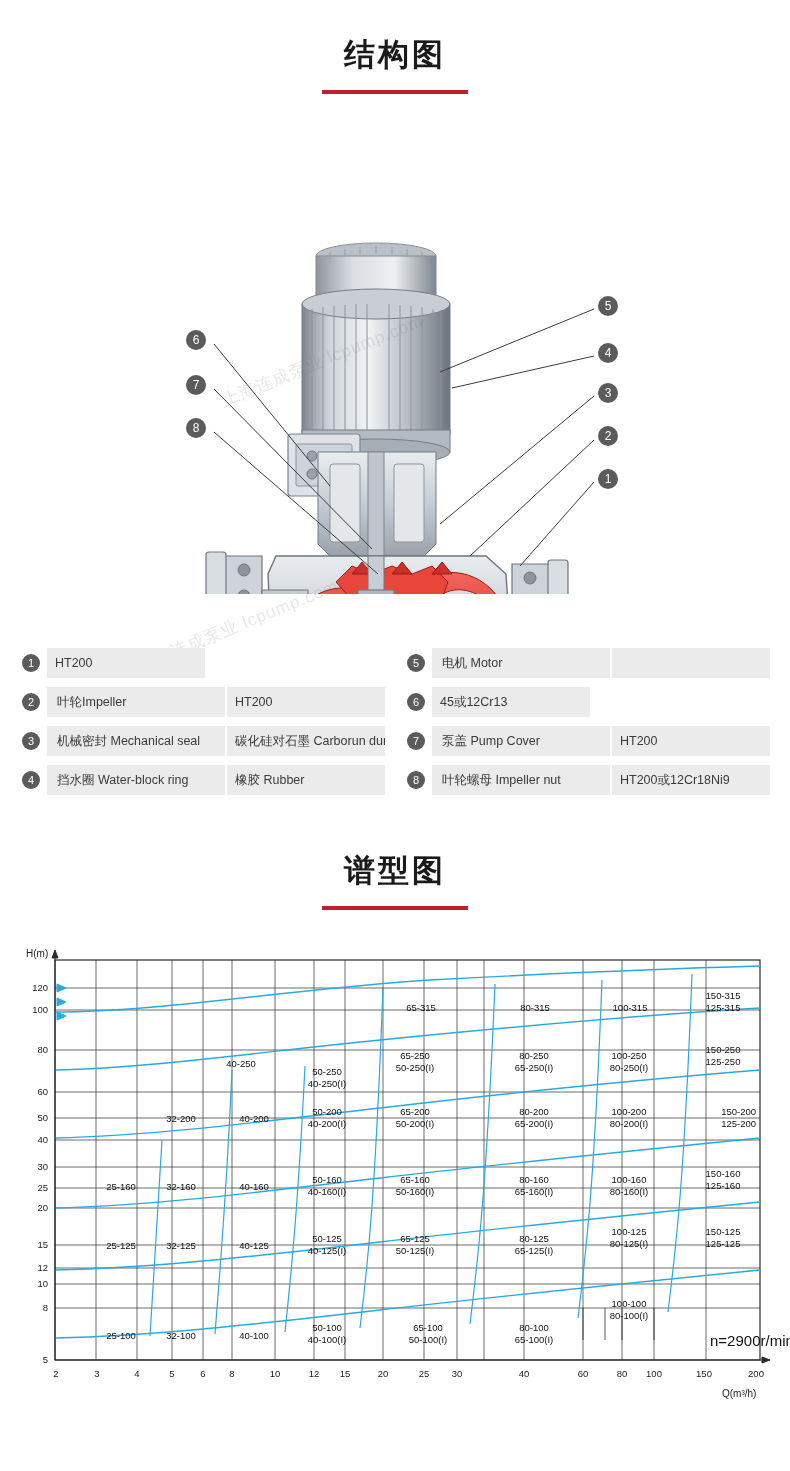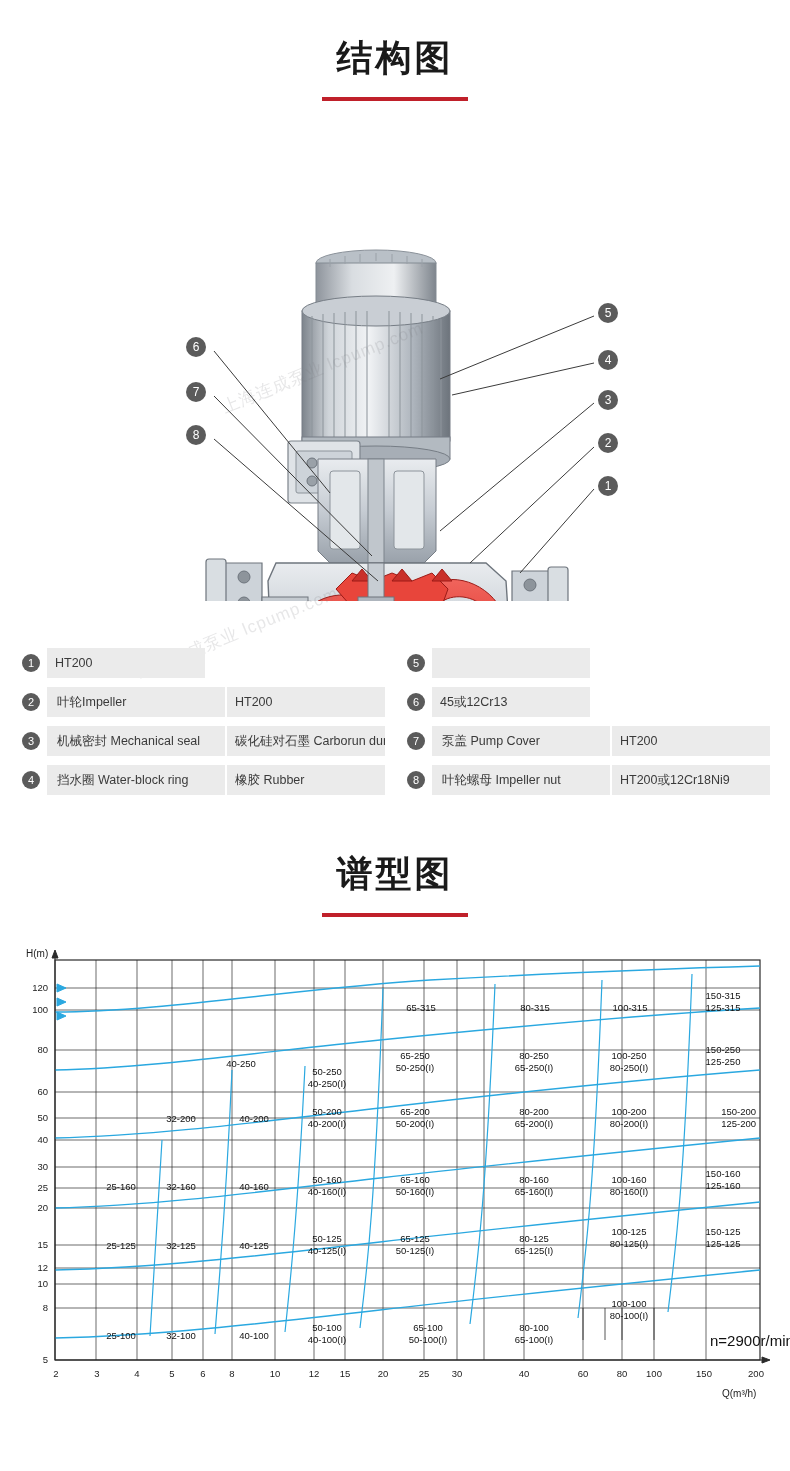--- a/index.html
+++ b/index.html
@@ -10,21 +10,21 @@
     background: #ffffff;
     font-family: "Liberation Sans", sans-serif;
     color: #333;
     position: relative;
     overflow: hidden;
   }
 
   
   .section-title {
     text-align: center;
-    font-size: 36px;
+    font-size: 31px;
     font-weight: bold;
     color: #1a1a1a;
     letter-spacing: 3px;
     padding-top: 34px;
   }
   .title-rule {
     width: 146px;
     height: 4px;
     background: #c0202a;
     margin: 14px auto 0 auto;
@@ -323,20 +323,21 @@
       <div class="legend-row">
         <div class="legend-badge">4</div>
         <div class="legend-name">挡水圈 Water-block ring</div>
         <div class="legend-val">橡胶 Rubber</div>
       </div>
     </div>
 
     <div class="legend-col">
       <div class="legend-row">
         <div class="legend-badge">5</div>
+        <div class="legend-name">电机 Motor</div>
         <div class="legend-val"></div>
       </div>
       <div class="legend-row">
         <div class="legend-badge">6</div>
         <div class="legend-val">45或12Cr13</div>
       </div>
       <div class="legend-row">
         <div class="legend-badge">7</div>
         <div class="legend-name">泵盖 Pump Cover</div>
         <div class="legend-val">HT200</div>

